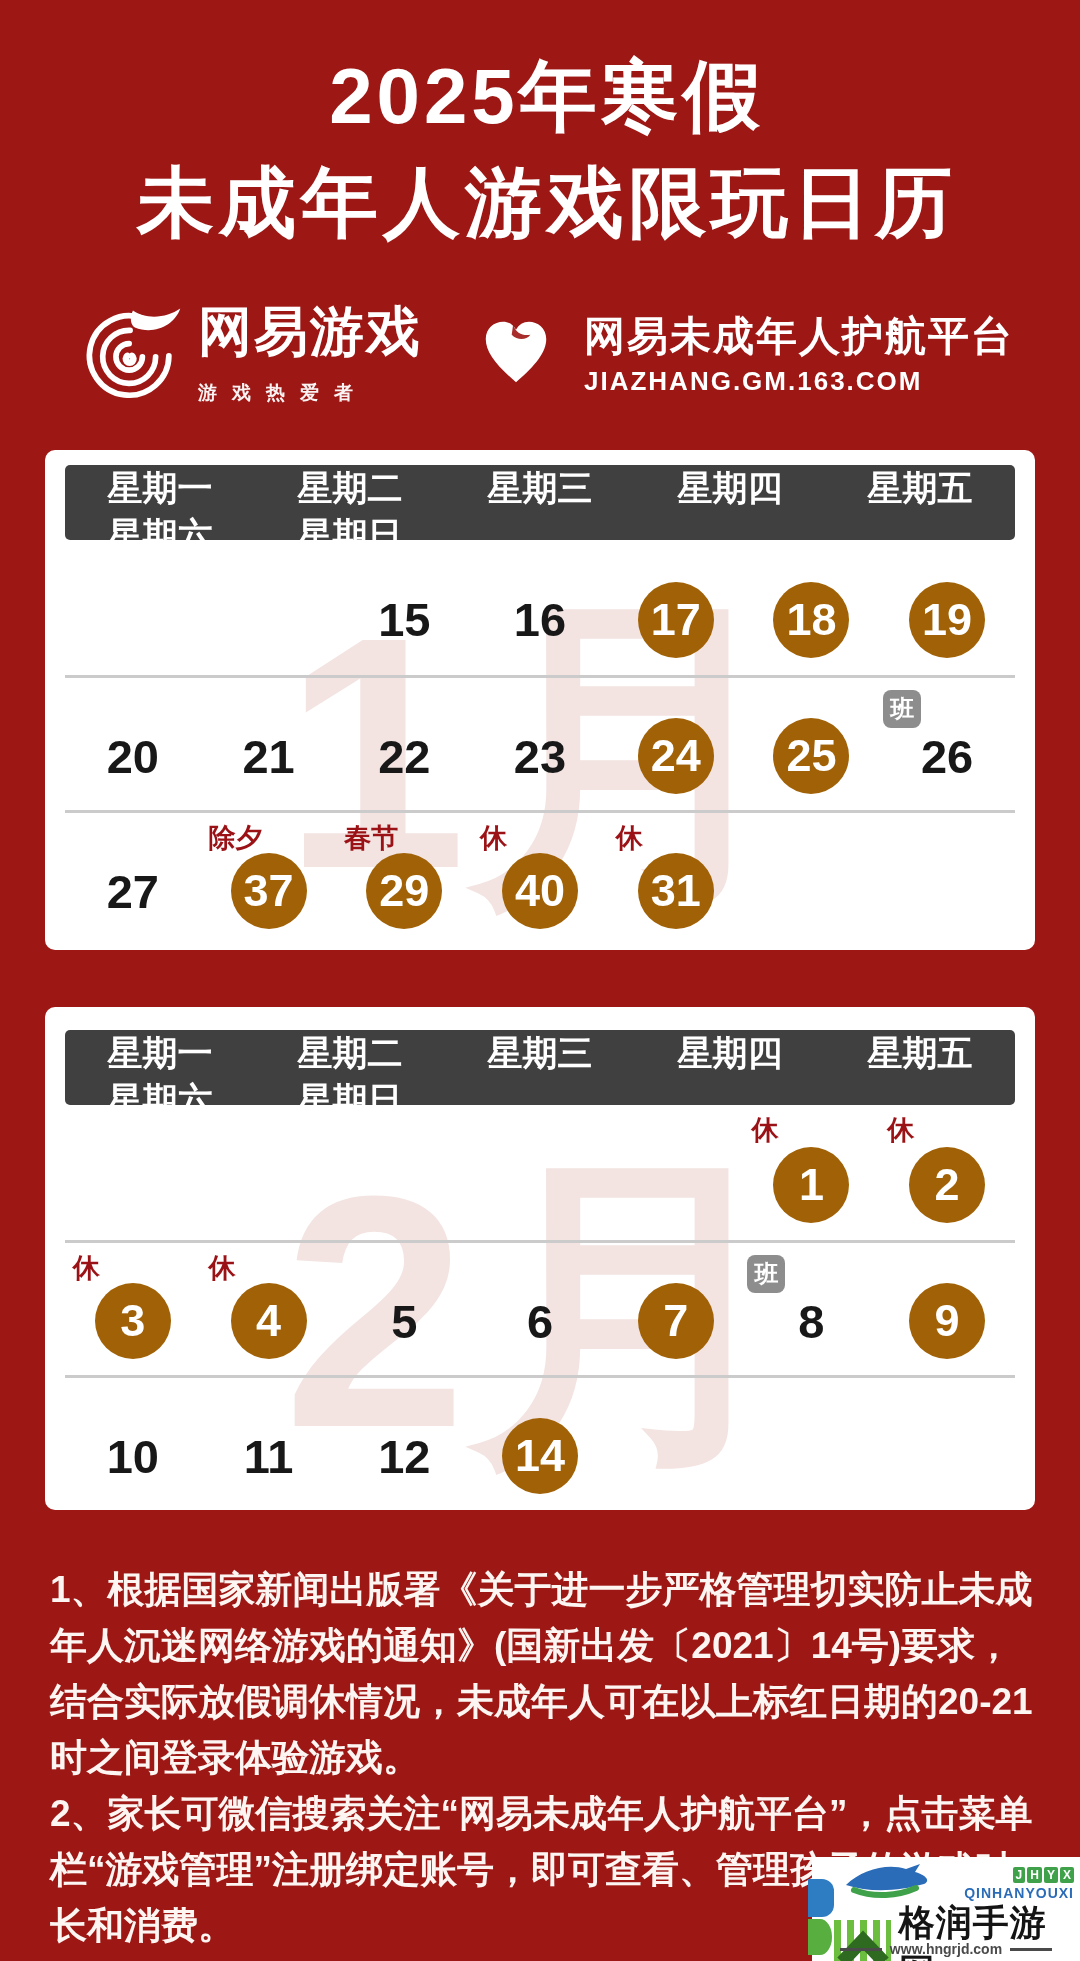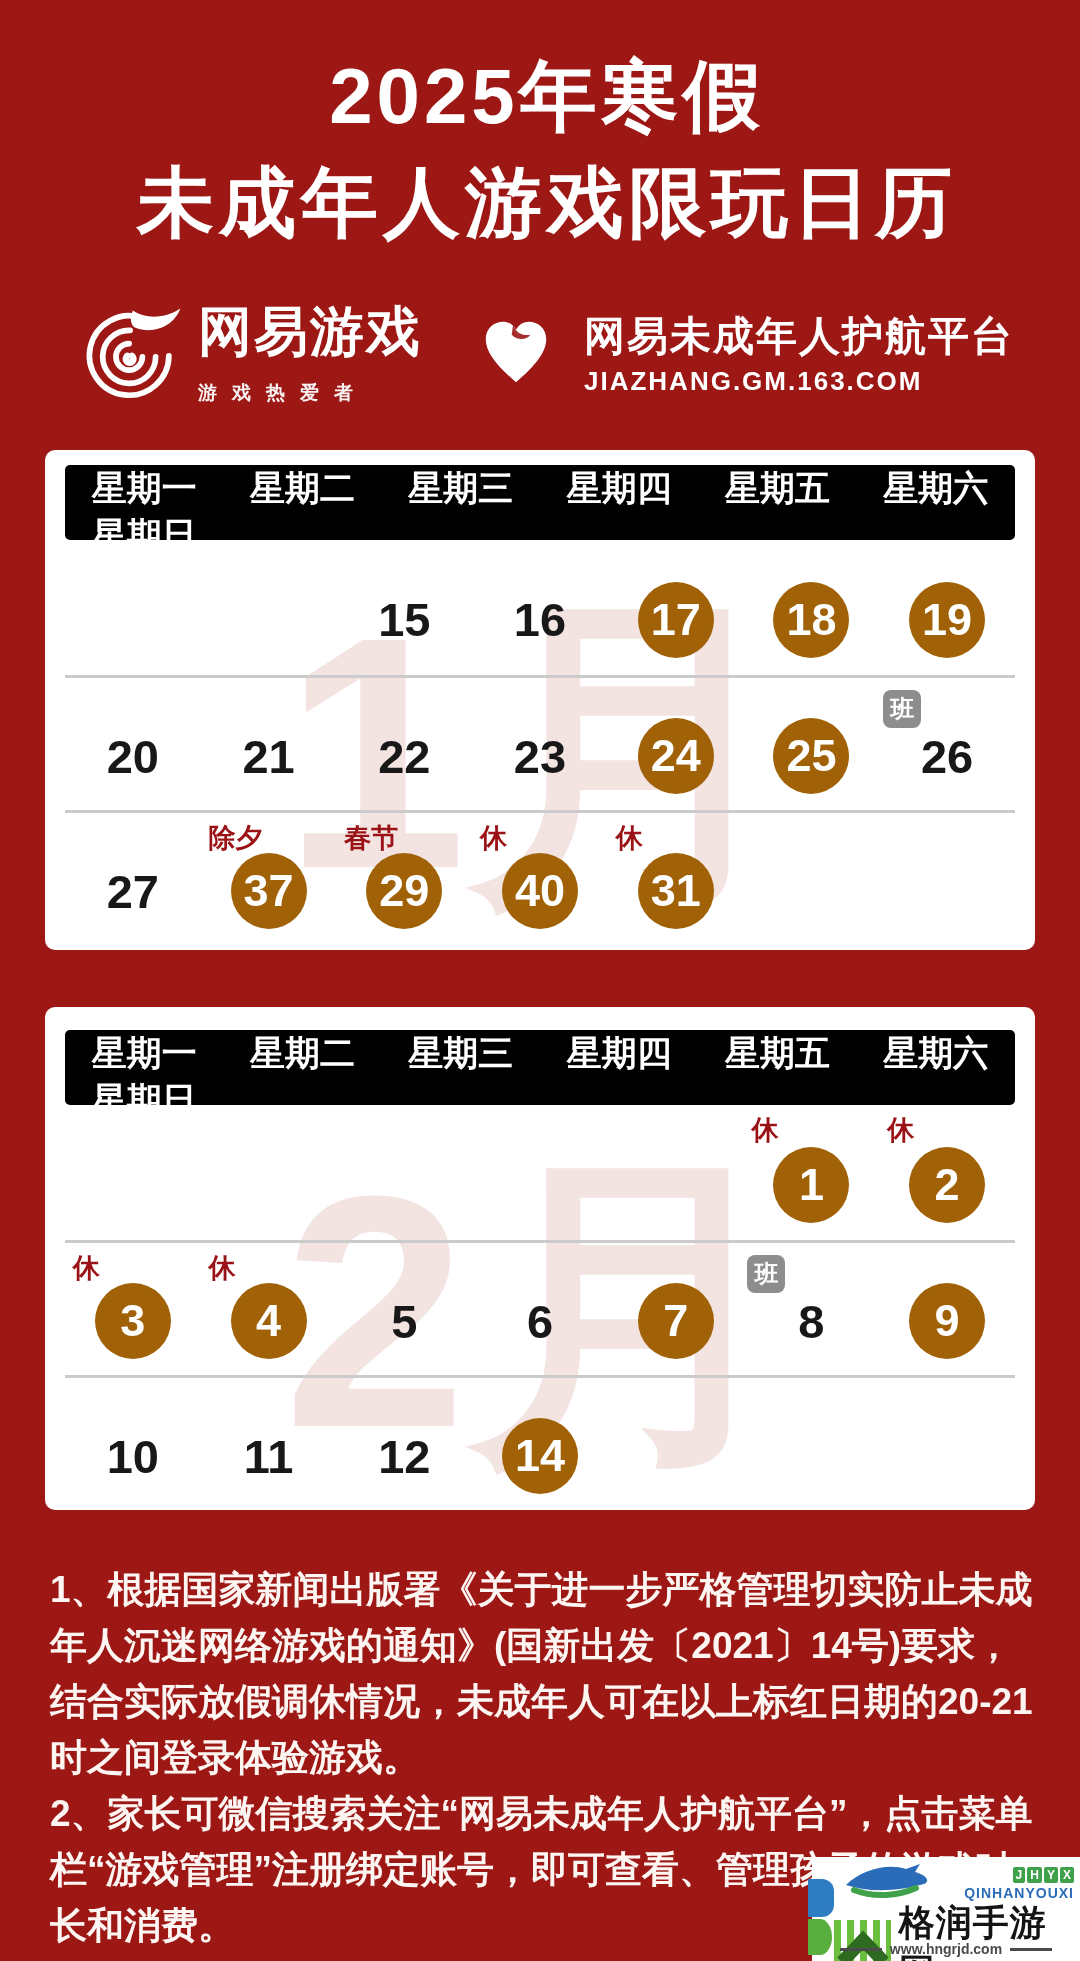--- a/index.html
+++ b/index.html
@@ -18,22 +18,22 @@
   .ne-text .ne-name{font-size:54px;font-weight:800;letter-spacing:2px;line-height:58px;}
   .ne-text .ne-slogan{font-size:19px;font-weight:600;letter-spacing:15px;margin-top:20px;opacity:.95;}
   .logo-guard{display:flex;align-items:center;gap:32px;}
   .guard-text .guard-name{font-size:41px;font-weight:800;letter-spacing:2px;line-height:48px;}
   .guard-text .guard-url{font-size:26px;font-weight:700;letter-spacing:2px;margin-top:6px;}
 
   
   .card{position:absolute;left:45px;width:990px;background:#FFFFFF;border-radius:10px;overflow:hidden;}
   .card1{top:450px;height:500px;}
   .card2{top:1007px;height:503px;}
-  .weekday-bar{position:relative;z-index:2;margin:15px 20px 0 20px;height:75px;background:#000000;border-radius:5px;
-    display:grid;grid-template-columns:repeat(6,1fr);align-items:center;}
+  .weekday-bar{position:relative;z-index:2;margin:15px 20px 0 20px;height:75px;background:#404040;border-radius:5px;
+    display:grid;grid-template-columns:repeat(5,1fr);align-items:center;}
   .card2 .weekday-bar{margin-top:23px;}
   .weekday-bar span{text-align:center;color:#FFFFFF;font-size:35px;font-weight:800;}
   .weeks{position:relative;z-index:1;margin:0 20px;}
   .week-row{display:grid;grid-template-columns:repeat(7,1fr);height:135px;box-sizing:border-box;}
   .week-row.divided{border-top:3px solid #CBCBCB;}
   .cell{position:relative;display:flex;align-items:center;justify-content:center;padding-top:24px;}
   .day-num{font-size:47px;font-weight:800;color:#181818;}
   .day-num.hl{width:76px;height:76px;border-radius:50%;background:#a16207;color:#FFFFFF;
     display:flex;align-items:center;justify-content:center;font-size:45px;}
   .day-label{position:absolute;top:7px;left:calc(50% - 60px);font-size:27px;font-weight:800;color:#9B1216;white-space:nowrap;}

